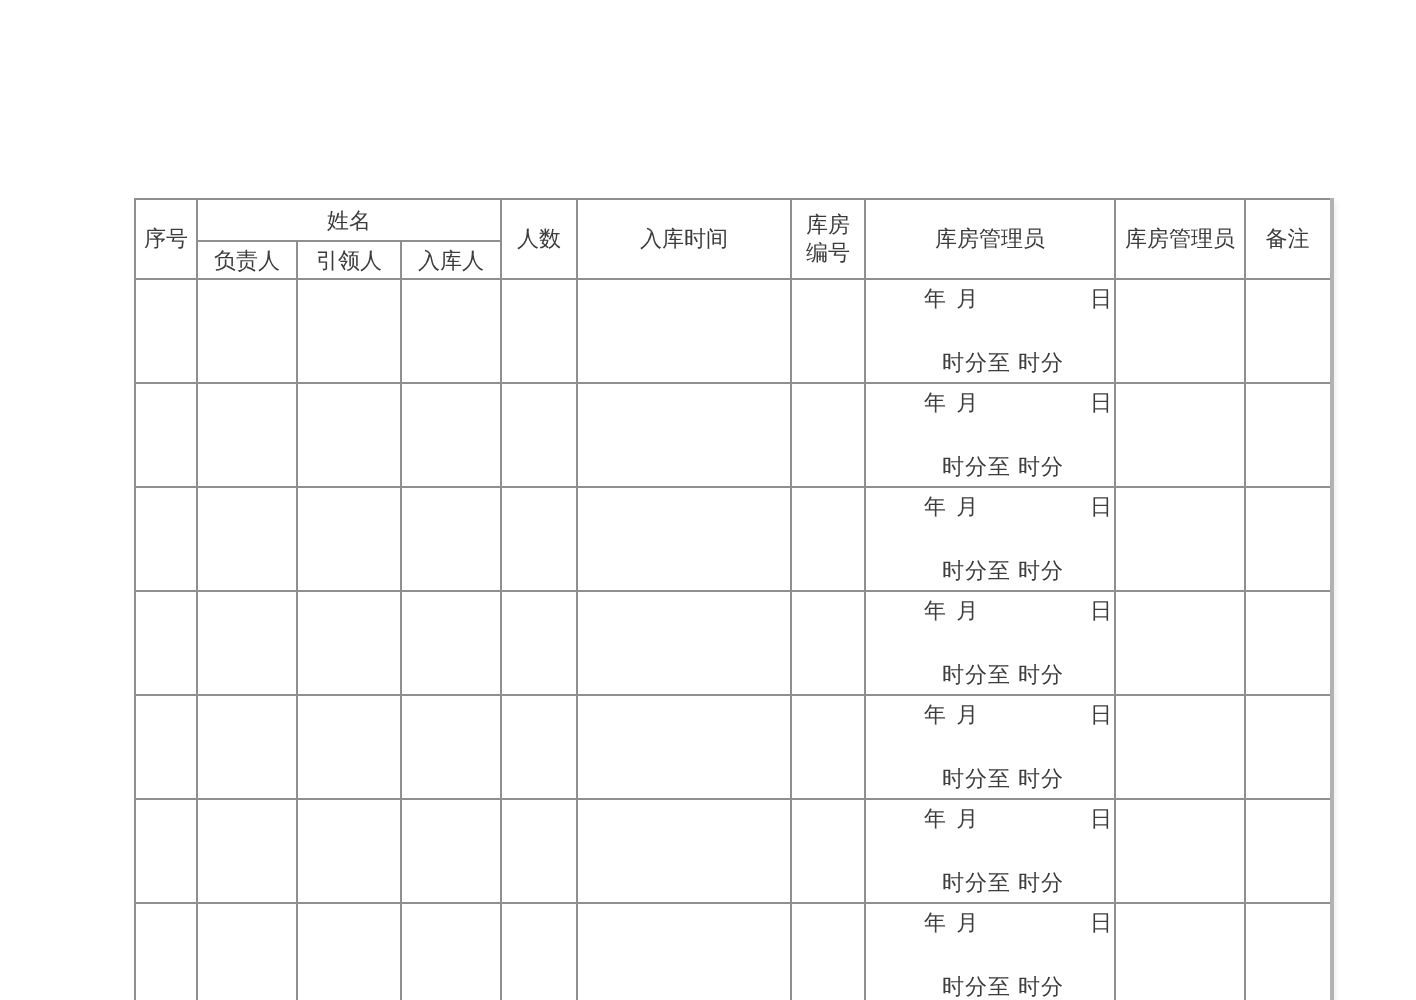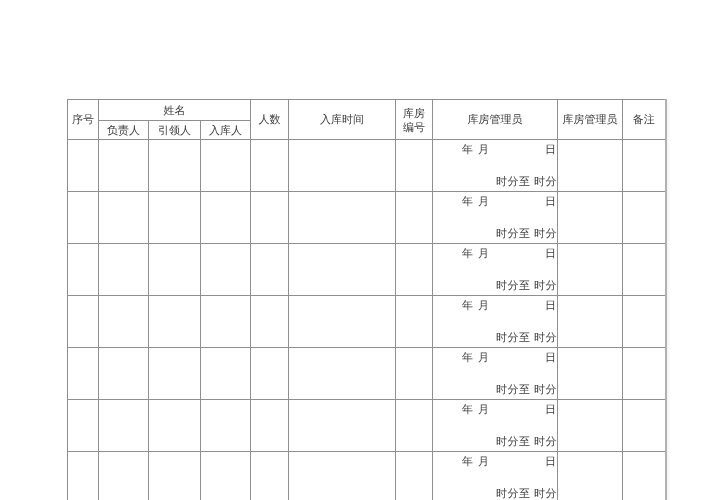--- a/index.html
+++ b/index.html
@@ -35,21 +35,21 @@
   tr.hr1 td { height:21px; }
   tr.hr2 td { height:19px; }
   tr.datarow { height:38px; }
   .wh-two-line { line-height:14px; padding:2px 0;font-family:Liberation Serif, serif; }
   .time-cell { padding:2px 0; }
   .time-l1 {
     display:flex; justify-content:space-between;
     padding-left:29px; gap:27px; margin-bottom:7px;
     text-align:left; letter-spacing:1px;
   }
-  .time-l2 { text-align:right; padding-left:13px; letter-spacing:0.5px;margin-top:17px; }
+  .time-l2 { text-align:center; padding-left:13px; letter-spacing:0.5px;margin-top:17px; }
 </style>
 </head>
 <body>
 
 <div class="page">
 
 
   <div class="tbl-wrap">
     <table class="reg">
       <colgroup>

